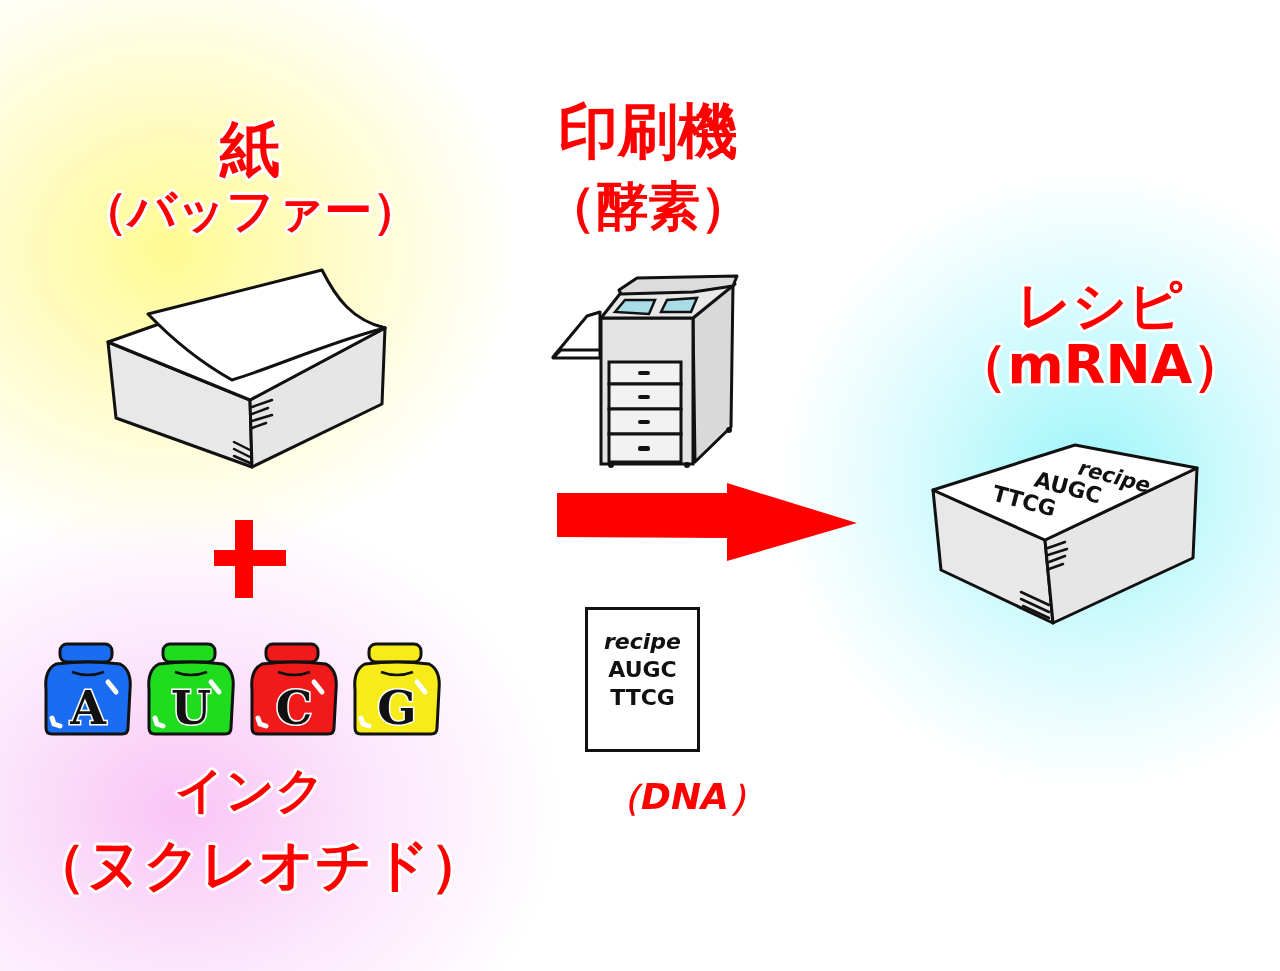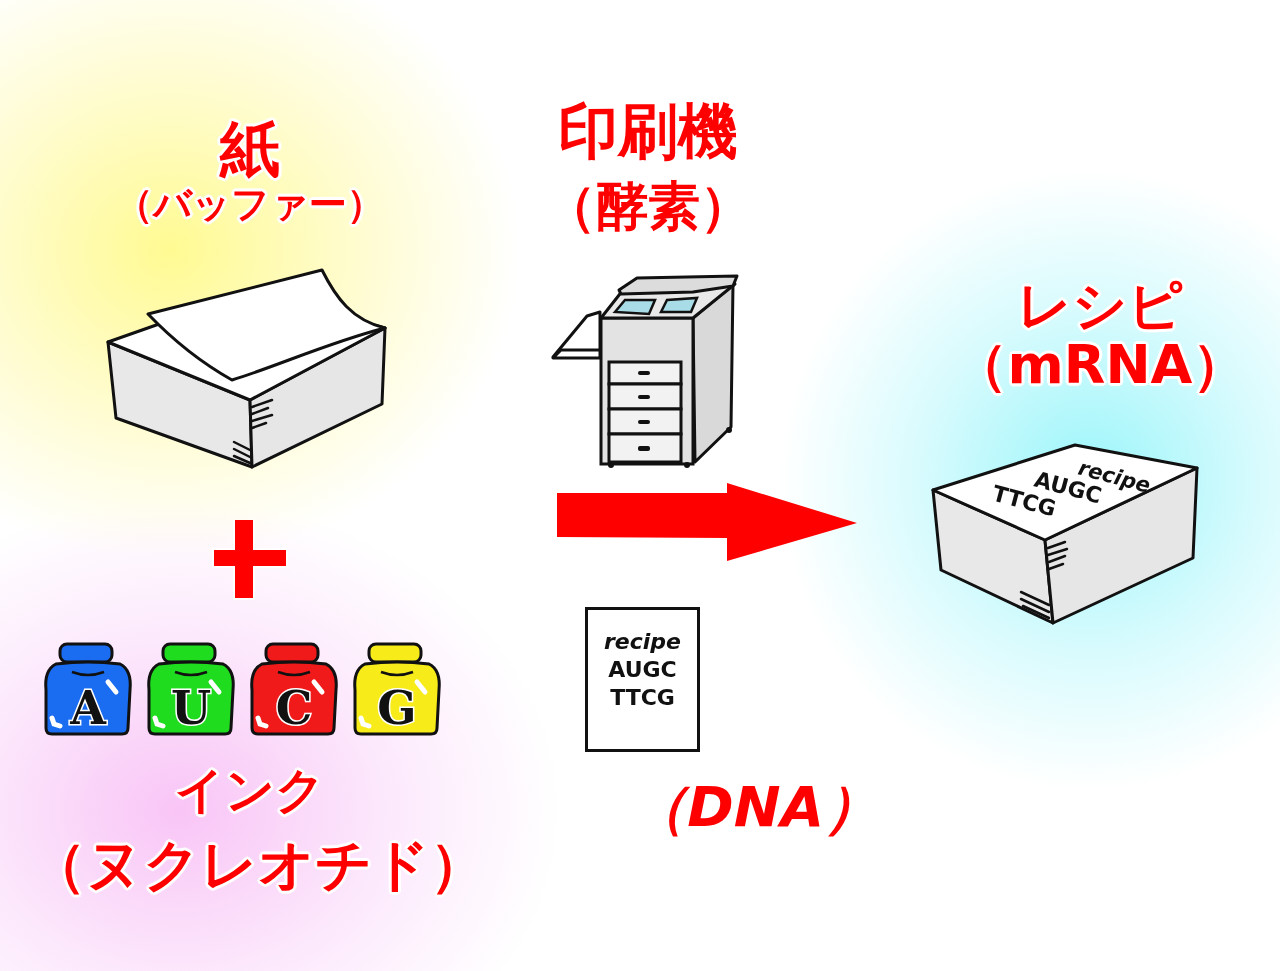--- a/index.html
+++ b/index.html
@@ -19,37 +19,37 @@
   .label {
     position: absolute; color: #ff0000; font-weight: bold; text-align: center;
     white-space: nowrap; line-height: 1.05;
     text-shadow: 0 0 4px #fff, 0 0 4px #fff, 2px 2px 0 #fff, -2px -2px 0 #fff, 2px -2px 0 #fff, -2px 2px 0 #fff, 0 3px 0 #fff, 3px 0 0 #fff, 0 -3px 0 #fff, -3px 0 0 #fff;
   }
   .label .main { display: block; }
   .label .sub { display: block; }
 
   #label-paper { left: 60px; top: 118px; width: 380px; }
   #label-paper .main { font-size: 60px; }
-  #label-paper .sub { font-size: 38px; margin-top: 4px; }
+  #label-paper .sub { font-size: 48px; margin-top: 4px; }
 
   #label-printer { left: 498px; top: 100px; width: 300px; }
   #label-printer .main { font-size: 60px; }
   #label-printer .sub { font-size: 52px; margin-top: 16px; }
 
   #label-recipe { left: 940px; top: 278px; width: 320px; }
   #label-recipe .main { font-size: 54px; }
   #label-recipe .sub { font-size: 54px; margin-top: 2px; }
 
   #label-ink { left: 30px; top: 765px; width: 440px; }
   #label-ink .main { font-size: 49px; }
   #label-ink .sub { font-size: 56px; margin-top: 20px; }
 
   #label-dna { left: 490px; top: 778px; width: 390px; }
   #label-dna .main { font-size: 72px; }
-  #label-dna .sub { font-size: 56px; margin-top: 0; font-style: italic; text-align: right; }
+  #label-dna .sub { font-size: 36px; margin-top: 0; font-style: italic; }
 
   #plus-sign { position: absolute; left: 200px; top: 520px; width: 100px; height: 90px; }
 
   .doc-sheet {
     position: absolute; left: 585px; top: 607px; width: 115px; height: 145px;
     background: #fff; border: 3px solid #111; box-sizing: border-box;
     text-align: center; padding-top: 18px;
   }
   .doc-sheet .line { display: block; font-weight: bold; font-size: 22px; line-height: 28px; color: #111; }
   .doc-sheet .line.italic { font-style: italic; }

